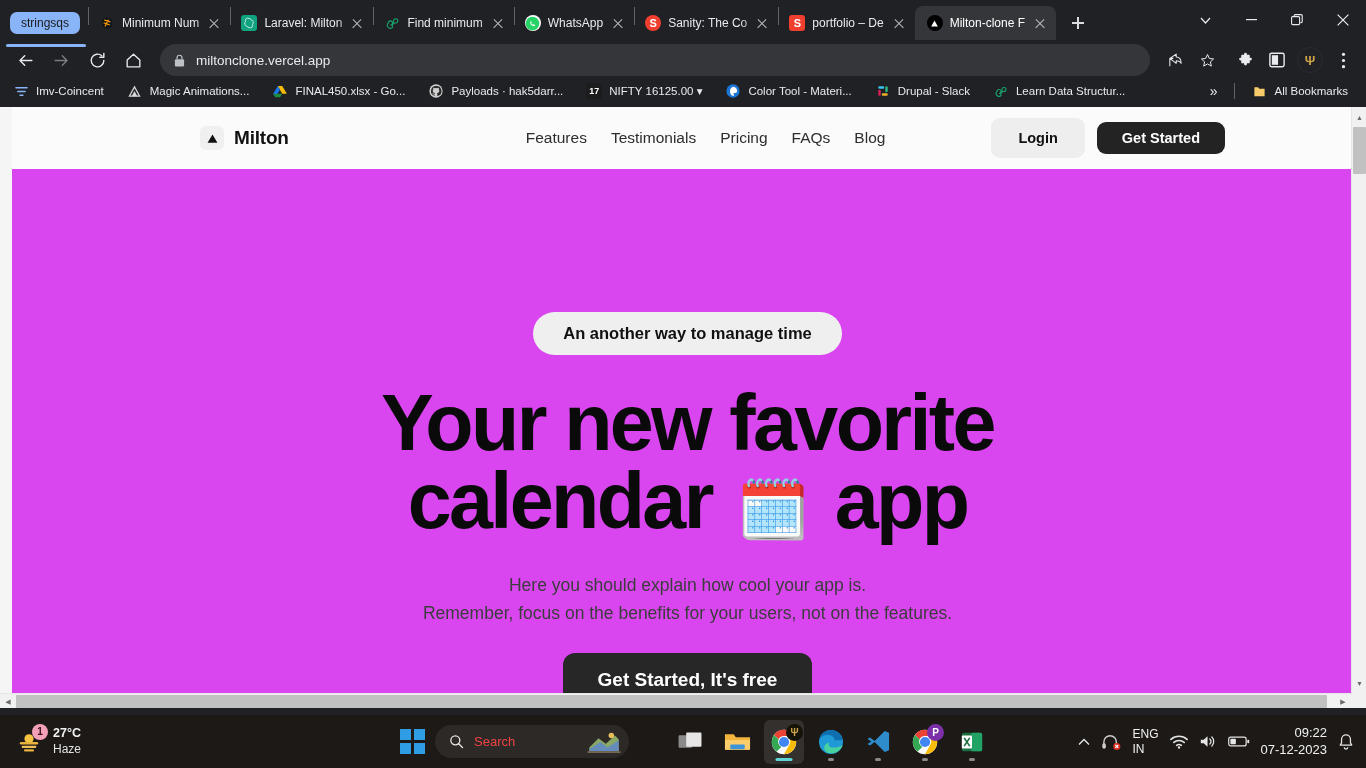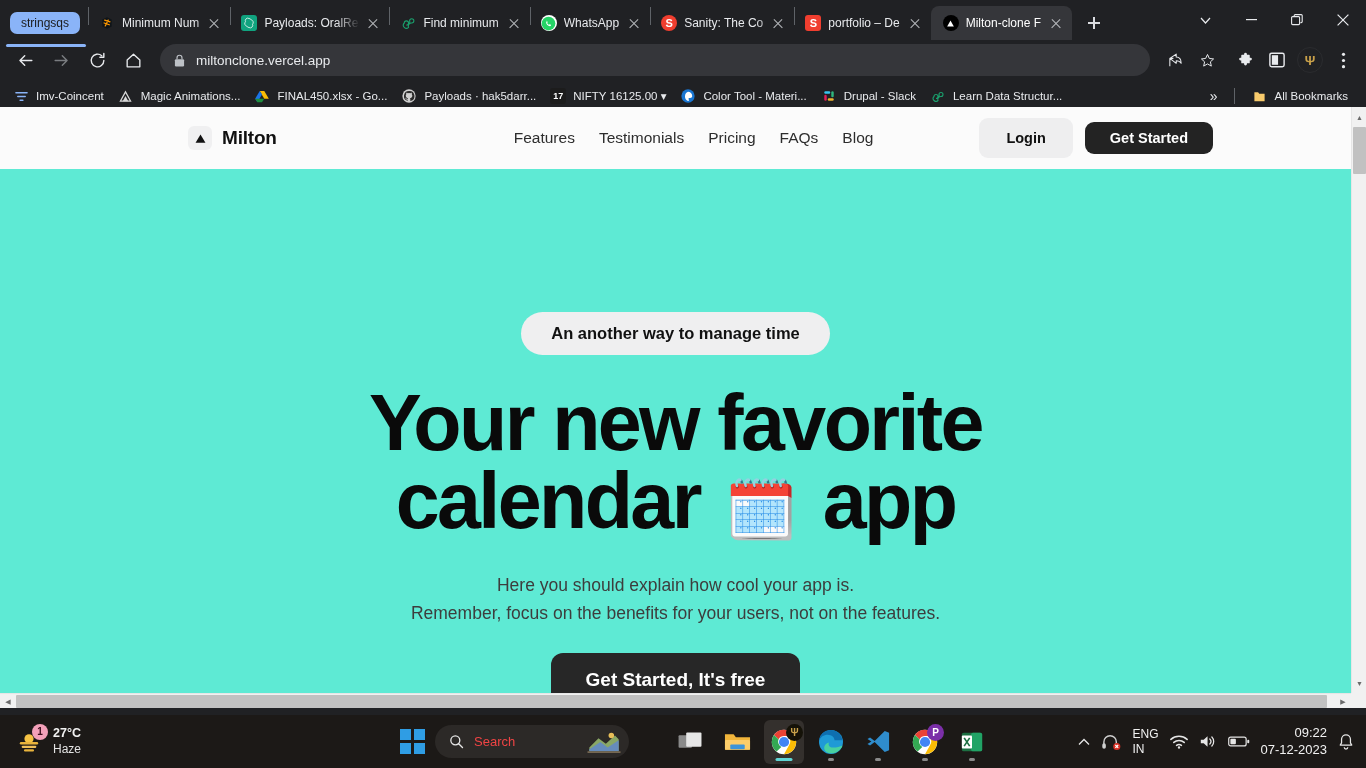--- a/index.html
+++ b/index.html
@@ -87,32 +87,32 @@
   .tb-ico { width: 30px; height: 30px; display: flex; align-items: center; justify-content: center;
             color: #e8eaed; }
   .avatar-btn {
     width: 26px; height: 26px; border-radius: 50%; background: #202124;
     display: flex; align-items: center; justify-content: center;
     color: #c9a14a; font-size: 13px; font-weight: bold; margin: 0 3px;
     border: 1px solid #2b2c2f;
   }
 
   
-  .bookmarks { height: 27px; display: flex; align-items: flex-end; padding: 0 6px; gap: 0;
+  .bookmarks { height: 27px; display: flex; align-items: flex-start; padding: 0 6px; gap: 9px;
                color: #e8eaed; font-size: 11.5px; background: #202124; }
   .bm { display: flex; align-items: center; gap: 7px; padding: 3px 7px; border-radius: 4px;
         white-space: nowrap; }
   .bm-ico { width: 16px; height: 16px; flex: 0 0 16px; display: flex;
             align-items: center; justify-content: center; font-size: 10px; border-radius: 2px; overflow: hidden;}
   .bm-overflow { margin-left: auto; display: flex; align-items: center; gap: 4px; }
   .bm-sep { width: 1px; height: 16px; background: #5f6368; margin: 0 6px; }
 
   
   .viewport { position: relative; width: 1366px; height: 601px; background: #f5f5f6; overflow: hidden; }
-  .pagearea { position: absolute; left: 0; top: 0; width: 1351px; height: 586px; background: #5eead4; overflow: hidden; }
+  .pagearea { position: absolute; left: 12px; top: 0; width: 1351px; height: 586px; background: #d946ef; overflow: hidden; }
 
   .site-header {
     height: 62px; background: #fbfbfb;
     display: flex; align-items: center; padding: 0 0 0 188px;
   }
   .brand { display: flex; align-items: center; gap: 10px; }
   .brand-mark {
     width: 24px; height: 24px; border-radius: 6px; background: #f0f0f1;
     display: flex; align-items: center; justify-content: center;
   }
@@ -235,21 +235,21 @@
       <span class="tabclose"></span>
     </div>
     <div class="tab-sep"></div>
 
     <div class="tab">
       <span class="favicon" style="background:#10a37f;">
         <svg width="12" height="12" viewBox="0 0 24 24">
             <path d="M12 3a5 5 0 0 1 4.6 3A5 5 0 0 1 19 14.5 5 5 0 0 1 12 21a5 5 0 0 1-4.6-3A5 5 0 0 1 5 9.5 5 5 0 0 1 12 3z" fill="none" stroke="#fff" stroke-width="1.5"></path>
           </svg>
       </span>
-      <span class="tabtitle">Payloads: OralRe</span>
+      <span class="tabtitle">Laravel: Milton</span>
       <span class="tabclose"></span>
     </div>
     <div class="tab-sep"></div>
 
     <div class="tab">
       <span class="favicon">
         <svg width="16" height="12" viewBox="0 0 30 16">
             <path d="M8 8 a4 4 0 1 1 4 4 a6 6 0 0 0 6-8 a4 4 0 1 1 4 4 a6 6 0 0 0-6 8 a4 4 0 0 1-8-8z" fill="none" stroke="#1aa06d" stroke-width="2"></path>
           </svg>
       </span>

